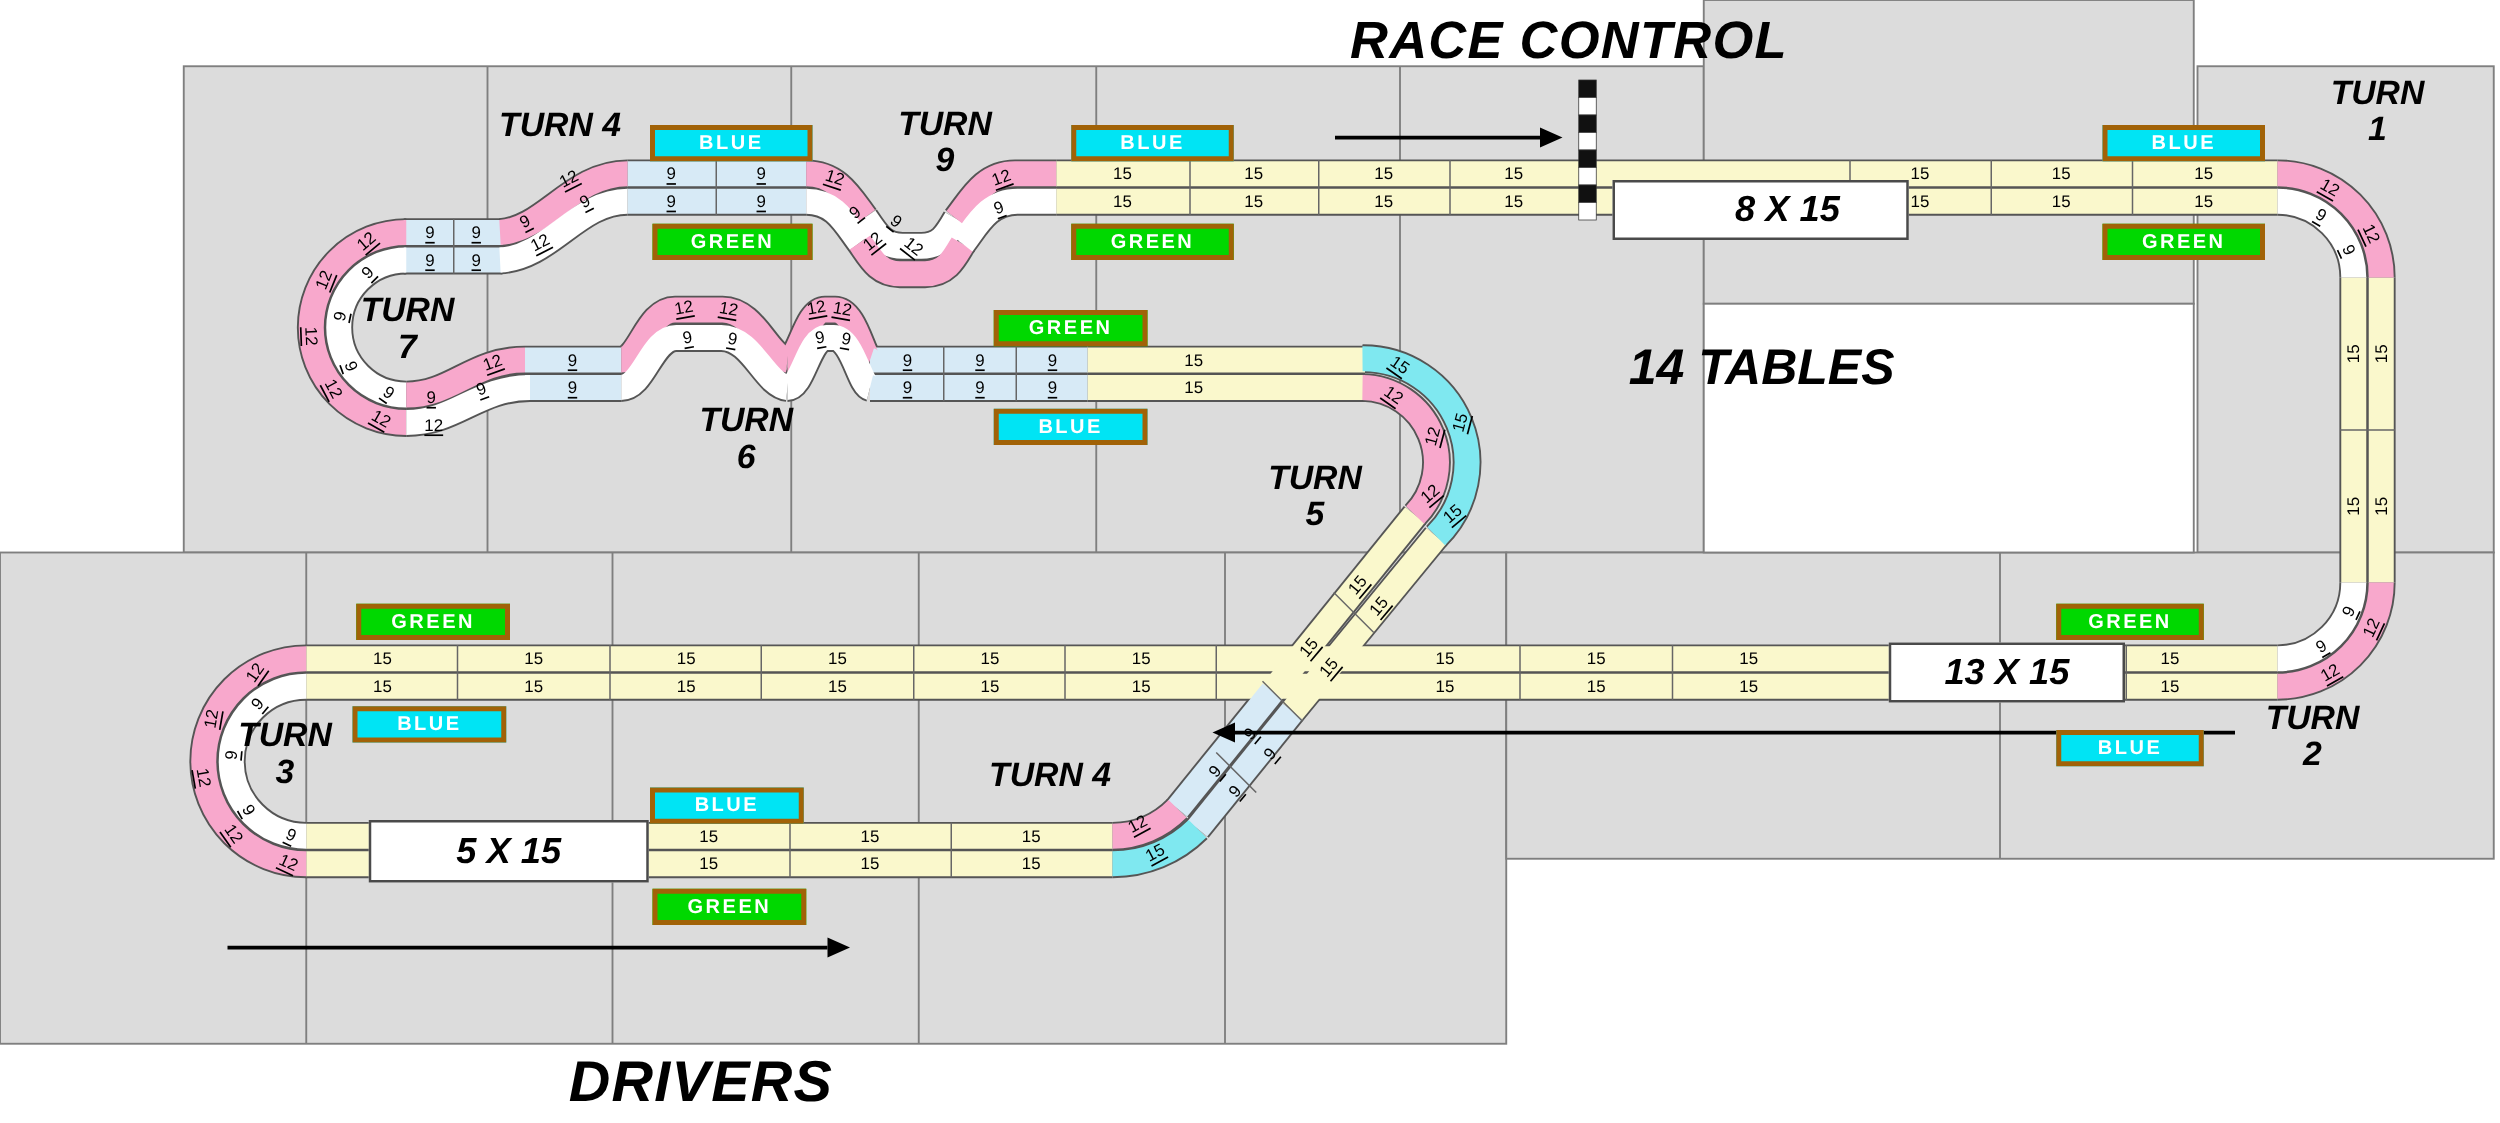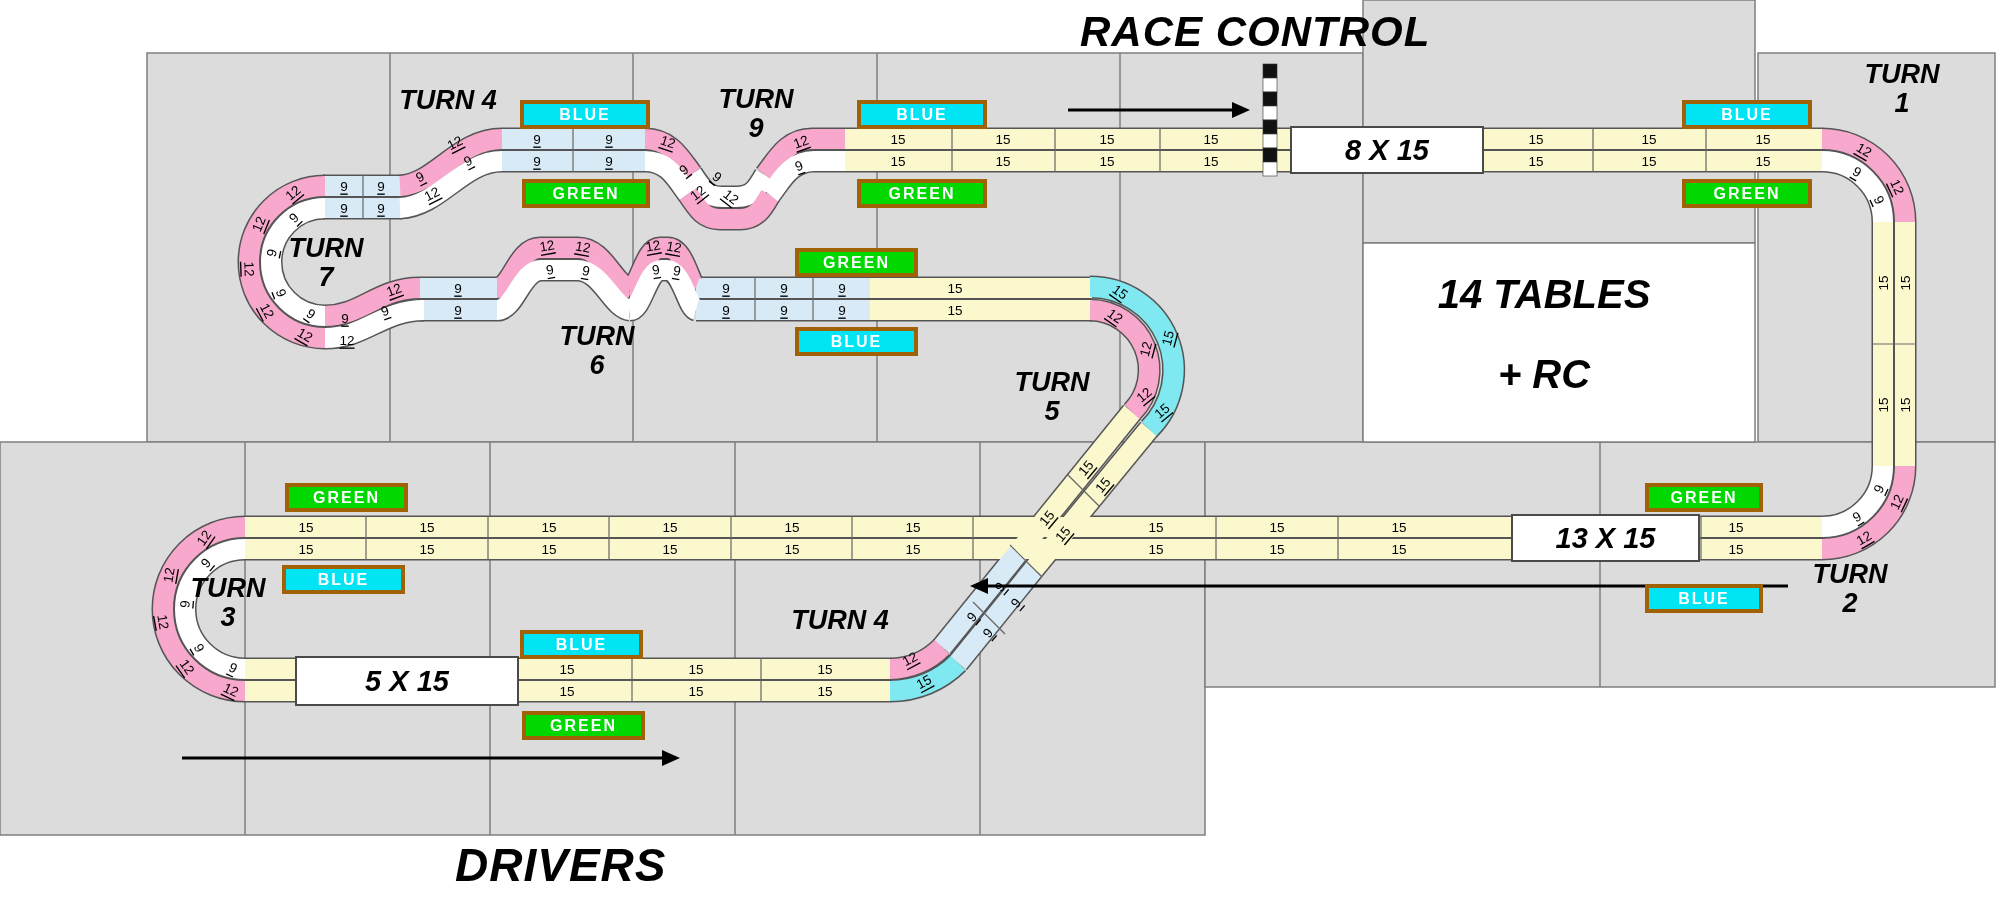--- a/index.html
+++ b/index.html
@@ -3,21 +3,21 @@
 <meta charset="utf-8">
 <style>
   html,body{margin:0;padding:0;background:#fff;}
   #stage{position:relative;width:2000px;height:898px;background:#fff;overflow:hidden;
          font-family:"Liberation Sans",sans-serif;}
   #diagram-svg{position:absolute;left:0;top:0;}
   .hdr{position:absolute;font:italic 700 42px "Liberation Sans",sans-serif;color:#000;
        letter-spacing:1px;white-space:nowrap;}
   .hdr.rc{left:1080px;top:8px;}
   .hdr.drv{left:455px;top:838px;font-size:46px;}
-  .note-line{position:absolute;left:1348px;width:392px;text-align:center;
+  .note-line{position:absolute;left:1303px;width:392px;text-align:left;
        font:italic 700 40px "Liberation Sans",sans-serif;color:#000;}
   .note-line.l1{top:272px;}
   .note-line.l2{top:352px;}
   .turn-label{position:absolute;transform:translateX(-50%);text-align:center;
        font:italic 700 27px "Liberation Sans",sans-serif;line-height:29px;color:#000;white-space:pre;}
   .dim-box{position:absolute;background:#fff;border:2px solid #4a4a4a;display:flex;
        align-items:center;justify-content:center;font:italic 700 29px "Liberation Sans",sans-serif;color:#000;}
   .lane-marker{position:absolute;height:21px;display:flex;align-items:center;justify-content:center;
        font:700 16px "Liberation Sans",sans-serif;color:#fff;letter-spacing:2px;border:4px solid #a16207;}
 </style>
@@ -321,40 +321,39 @@
         <text x="1120" y="292" fill="#000" font-size="13.5" font-family="&quot;Liberation Sans&quot;,sans-serif" text-anchor="middle" dominant-baseline="central" transform="rotate(35 1120 292)" text-decoration="underline">15</text>
         <text x="1144" y="395" fill="#000" font-size="13.5" font-family="&quot;Liberation Sans&quot;,sans-serif" text-anchor="middle" dominant-baseline="central" transform="rotate(-40 1144 395)" text-decoration="underline">12</text>
         <text x="1146" y="349" fill="#000" font-size="13.5" font-family="&quot;Liberation Sans&quot;,sans-serif" text-anchor="middle" dominant-baseline="central" transform="rotate(-75 1146 349)" text-decoration="underline">12</text>
         <text x="1115" y="316" fill="#000" font-size="13.5" font-family="&quot;Liberation Sans&quot;,sans-serif" text-anchor="middle" dominant-baseline="central" transform="rotate(35 1115 316)" text-decoration="underline">12</text>
       </g>
   </svg>
 
   <div class="hdr rc">RACE CONTROL</div>
   <div class="hdr drv">DRIVERS</div>
   <div class="note-line l1">14 TABLES</div>
-  <div class="note-line l2">+ RC</div>
 
   <div id="overlay-labels">
       <div class="turn-label" style="left: 1902px; top: 60px;">TURN
 1</div>
       <div class="turn-label" style="left: 1850px; top: 560px;">TURN
 2</div>
       <div class="turn-label" style="left: 228px; top: 574px;">TURN
 3</div>
       <div class="turn-label" style="left: 840px; top: 606px;">TURN 4</div>
       <div class="turn-label" style="left: 1052px; top: 368px;">TURN
 5</div>
       <div class="turn-label" style="left: 597px; top: 322px;">TURN
 6</div>
       <div class="turn-label" style="left: 326px; top: 234px;">TURN
 7</div>
       <div class="turn-label" style="left: 448px; top: 86px;">TURN 4</div>
       <div class="turn-label" style="left: 756px; top: 85px;">TURN
 9</div>
-      <div class="dim-box" style="left: 1290px; top: 126px; width: 190px; height: 44px;">8 X 15</div>
+      <div class="dim-box" style="left: 1290px; top: 144px; width: 190px; height: 44px; padding-left: 43px;">8 X 15</div>
       <div class="dim-box" style="left: 1465px; top: 514px; width: 185px; height: 44px; margin-left: 46px;">13 X 15</div>
       <div class="dim-box" style="left: 295px; top: 656px; width: 220px; height: 46px; font-style: italic;">5 X 15</div>
       <div class="lane-marker" style="left: 520px; top: 100px; width: 122px; background: rgb(0, 228, 244);">BLUE</div>
       <div class="lane-marker" style="left: 522px; top: 179px; width: 120px; background: rgb(0, 216, 0);">GREEN</div>
       <div class="lane-marker" style="left: 857px; top: 100px; width: 122px; background: rgb(0, 228, 244);">BLUE</div>
       <div class="lane-marker" style="left: 857px; top: 179px; width: 122px; background: rgb(0, 216, 0);">GREEN</div>
       <div class="lane-marker" style="left: 1682px; top: 100px; width: 122px; background: rgb(0, 228, 244);">BLUE</div>
       <div class="lane-marker" style="left: 1682px; top: 179px; width: 122px; background: rgb(0, 216, 0);">GREEN</div>
       <div class="lane-marker" style="left: 795px; top: 248px; width: 115px; background: rgb(0, 216, 0);">GREEN</div>
       <div class="lane-marker" style="left: 795px; top: 327px; width: 115px; background: rgb(0, 228, 244);">BLUE</div>

